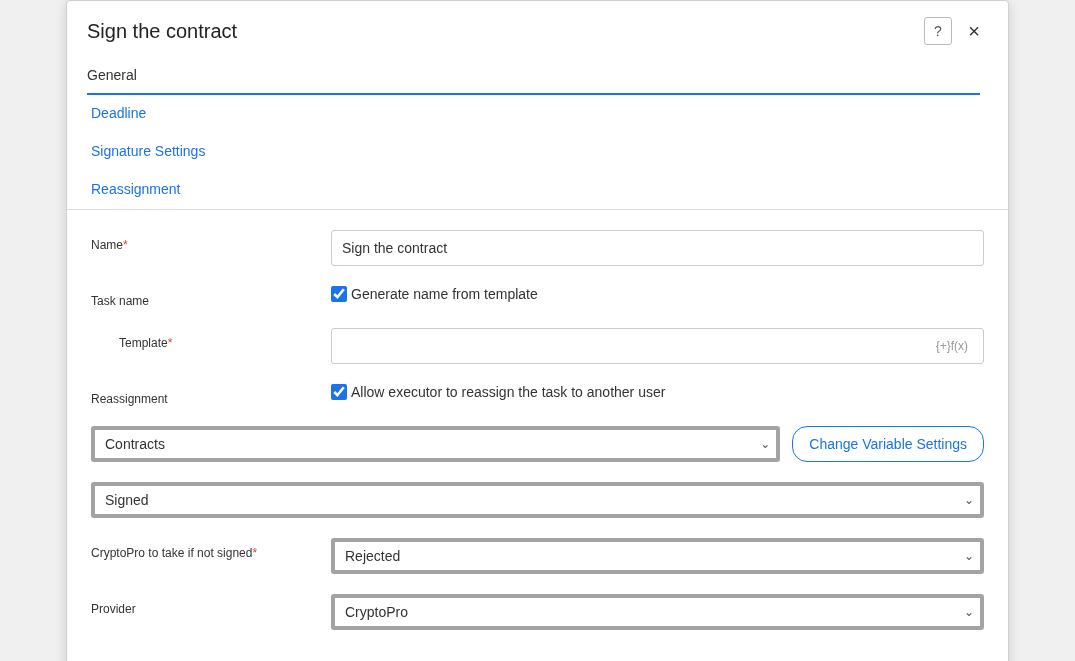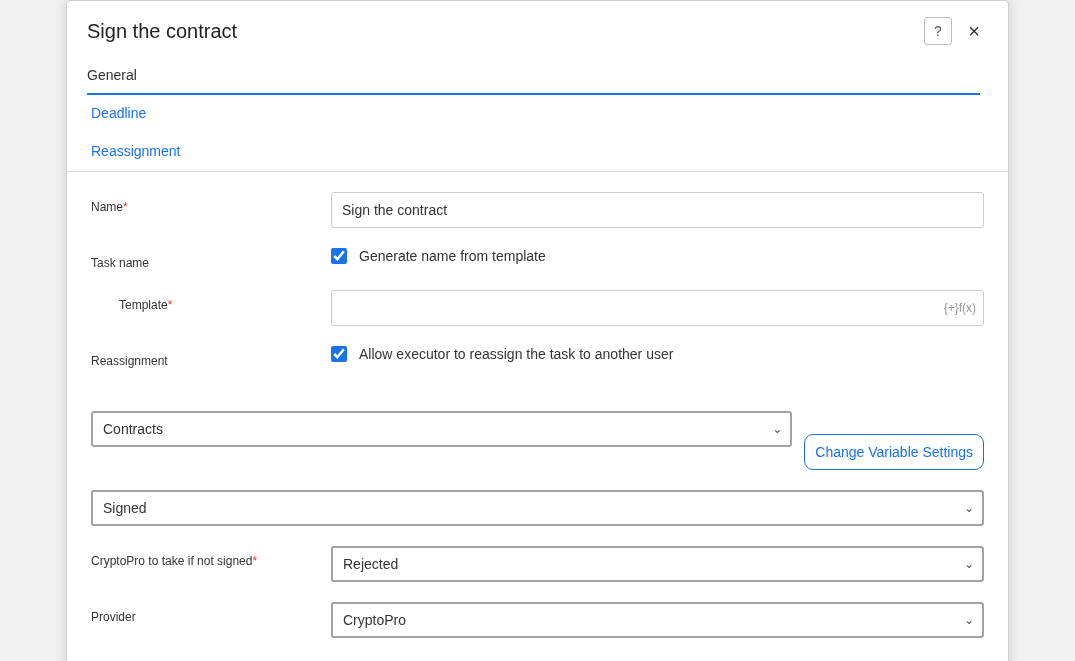--- a/index.html
+++ b/index.html
@@ -125,50 +125,50 @@
       height: 36px;
       border: 1px solid #ccc;
       border-radius: 3px;
       padding: 0 60px 0 10px;
       font-size: 14px;
       color: #333;
       outline: none;
     }
     .template-input-suffix {
       position: absolute;
-      right: 8px;
+      right: 16px;
       top: 50%;
       transform: translateY(-50%);
       color: #999;
       font-size: 12px;
       pointer-events: none;
     }
     .checkbox-row {
       display: flex;
       align-items: flex-end;
-      gap: 12px;
+      gap: 4px;
     }
     .checkbox-row input[type="checkbox"] {
       width: 16px;
       height: 16px;
       cursor: pointer;
       accent-color: #1a73e8;
     }
     .checkbox-label {
       font-size: 14px;
       color: #333;
     }
     .select-wrap {
       position: relative;
       flex: 1;
     }
     .form-select {
       width: 100%;
       height: 36px;
-      border: 2px solid #a3a3a3;
+      border: 4px solid #a3a3a3;
       border-radius: 3px;
       padding: 0 32px 0 10px;
       font-size: 14px;
       color: #333;
       appearance: none;
       background: #fff;
       cursor: pointer;
       outline: none;
     }
     .select-chevron {
@@ -176,28 +176,27 @@
       right: 10px;
       top: 50%;
       transform: translateY(-50%);
       pointer-events: none;
       color: #555;
       font-size: 12px;
     }
     .change-var-btn {
       white-space: nowrap;
       height: 36px;
-      padding: 0 10px;
+      padding: 0 16px;
       border: 1px solid #1a73e8;
-      border-radius: 9px;
+      border-radius: 15px;
       background: #fff;
       color: #1a73e8;
       font-size: 14px;
       cursor: pointer;
-      margin-top: 46px;
     }
     .dialog-footer {
       padding: 12px 24px 20px 24px;
       display: flex;
       gap: 12px;
       align-items: center;
     }
     .btn-save {
       height: 36px;
       padding: 0 24px;
@@ -232,20 +231,21 @@
       </button>
       <button class="icon-btn close-btn">
         <span>×</span>
       </button>
     </div>
   </div>
 
   <div class="tabs">
     <a class="tab active">General</a>
     <a class="tab">Deadline</a>
+    <a class="tab">Signature Settings</a>
     <a class="tab">Reassignment</a>
   </div>
 
   <div class="form-body">
 
     <div class="form-row">
       <div class="form-label">
         <span>Name</span><span class="required">*</span>
       </div>
       <div class="form-control-wrap">

